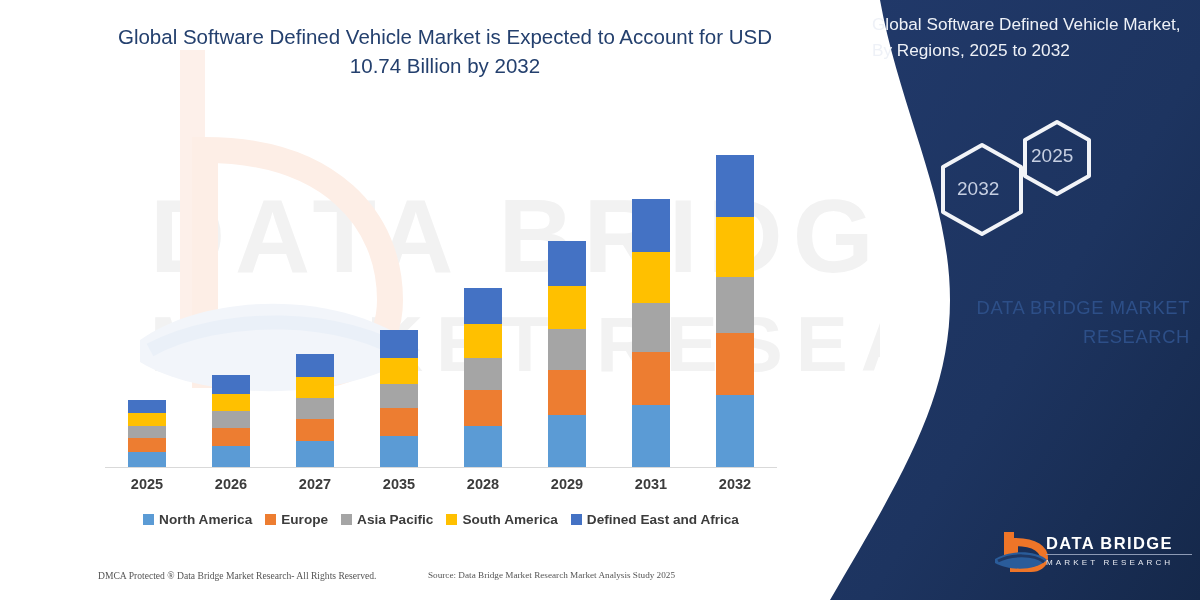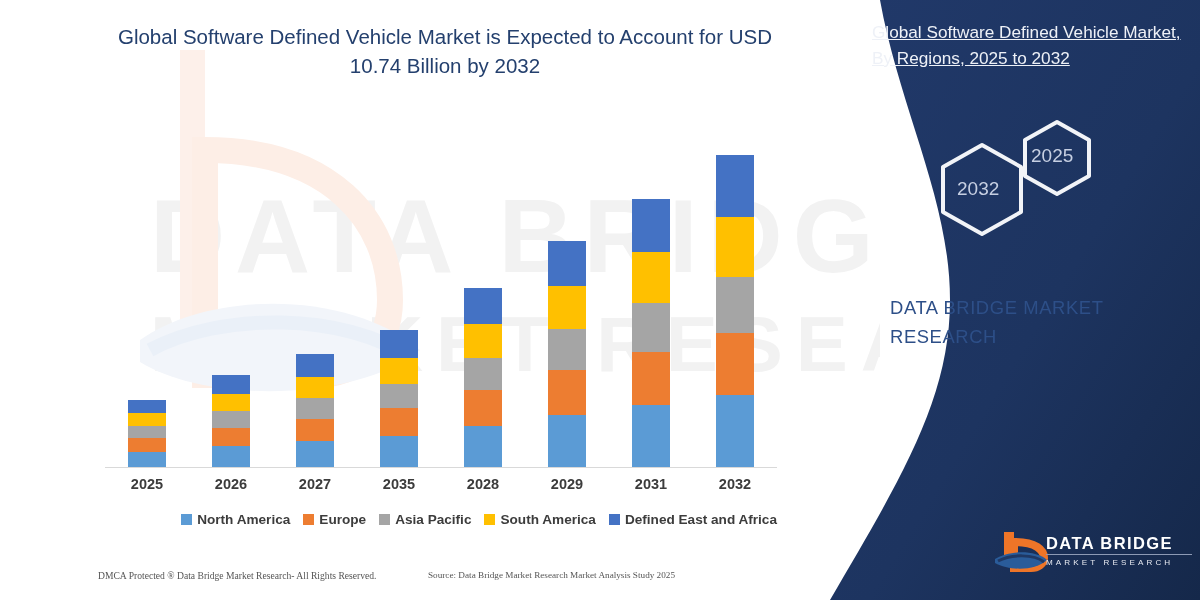--- a/index.html
+++ b/index.html
@@ -106,21 +106,21 @@
     color: #3c3c3c;
   }
 
   
   #legend {
     position: absolute;
     left: 105px; top: 512px;
     width: 672px;
     display: flex;
     align-items: center;
-    justify-content: flex-end;
+    justify-content: center;
     gap: 13px;
     white-space: nowrap;
   }
   .lg-item { display: flex; align-items: center; gap: 5px; }
   .lg-swatch { width: 11px; height: 11px; flex: 0 0 auto; }
   .lg-label {
     font-size: 13.6px;
     font-weight: bold;
     color: #3c3c3c;
   }
@@ -145,42 +145,41 @@
   #right-panel {
     position: absolute;
     right: 0; top: 0;
     width: 420px; height: 600px;
     pointer-events: none;
   }
   #right-bg { position: absolute; inset: 0; }
 
   #right-title {
     position: absolute;
-    left: 872px; top: 20px;
+    left: 872px; top: 12px;
     width: 310px;
     font-size: 17.2px;
     line-height: 1.5;
     color: #eef1f7;
-    text-decoration: underline;
   }
   #hexes {
     position: absolute;
     left: 925px; top: 112px;
     width: 200px; height: 140px;
   }
   .hex-label {
     position: absolute;
     font-size: 19px;
     color: #c6cfe2;
   }
   #brandline {
     position: absolute;
     left: 890px; top: 294px;
     width: 300px;
-    text-align: left;
+    text-align: right;
     font-size: 18.4px;
     line-height: 1.55;
     color: #2d4f88;
     letter-spacing: 0.6px;
   }
   #logo {
     position: absolute;
     left: 992px; top: 528px;
     width: 196px; height: 48px;
   }

